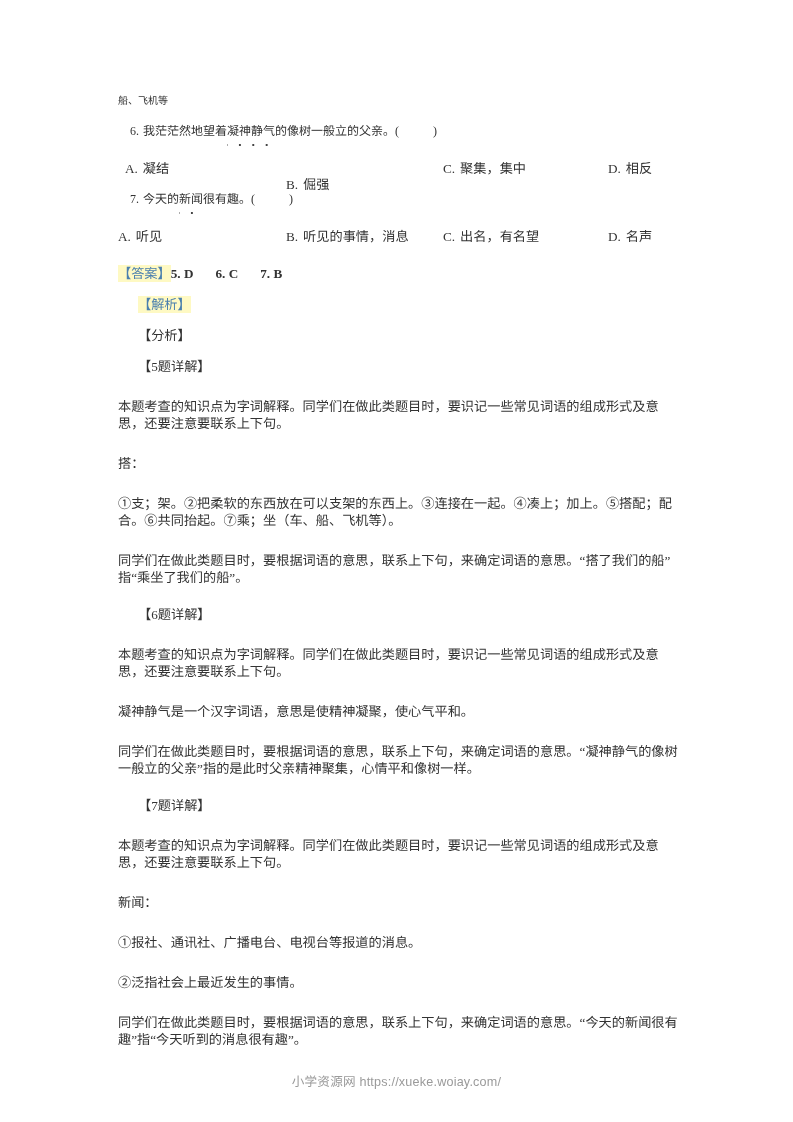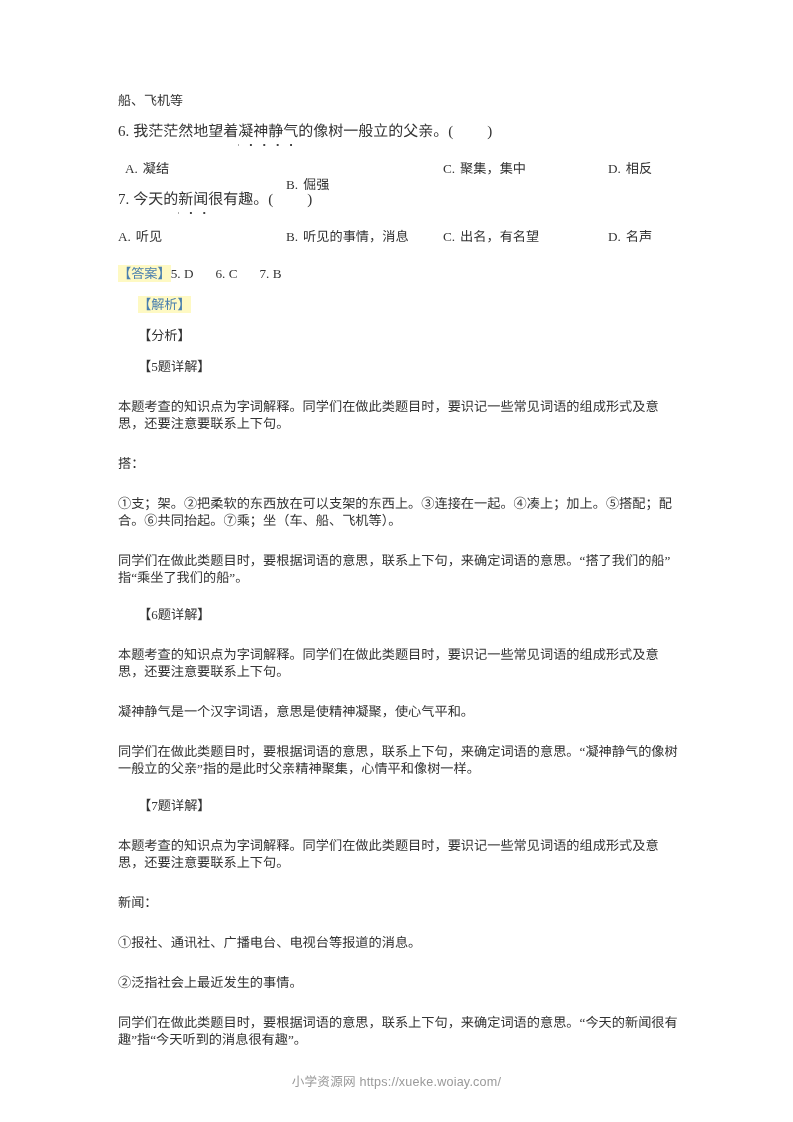--- a/index.html
+++ b/index.html
@@ -25,42 +25,43 @@
   }
   .content {
     position: absolute;
     left: 118px;
     top: 92px;
     width: 562px;
   }
 
   
   .line {
-    font-size: 13px;
+    font-size: 10px;
     line-height: 17px;
     color: #333333;
     white-space: nowrap;
   }
   .para {
     font-size: 13.2px;
     line-height: 17px;
     color: #333333;
   }
 
   
   .sp-tight { margin-top: 14px; }
   .sp-norm  { margin-top: 20px; }
   .sp-para  { margin-top: 23px; }
 
   
   .stem {
-    font-size: 15px;
-    line-height: 17px;
-    color: #333333;
-    white-space: nowrap;
+    font-size: 12px;
+    line-height: 17px;
+    color: #333333;
+    white-space: nowrap;
+    margin-left: 12px;
   }
   .stem .qnum { margin-right: 4px; }
 
   
   .dotted {
     position: relative;
     display: inline-block;
   }
   .dotted::after {
     content: "";
@@ -98,21 +99,21 @@
     color: #4a7fae;
     background: #fef9c3;
     padding: 1px 0 1px 0;
   }
   .answers {
     font-size: 13.2px;
     line-height: 17px;
     white-space: nowrap;
     color: #333333;
   }
-  .answers .ans-item { display: inline-block; }
+  .answers .ans-item { display: inline-block; font-weight: bold; }
   .ans-gap { display: inline-block; width: 22px; }
 
   .bracket-head {
     font-size: 13.2px;
     line-height: 17px;
     color: #333333;
     white-space: nowrap;
     padding-left: 20px;
   }
 

